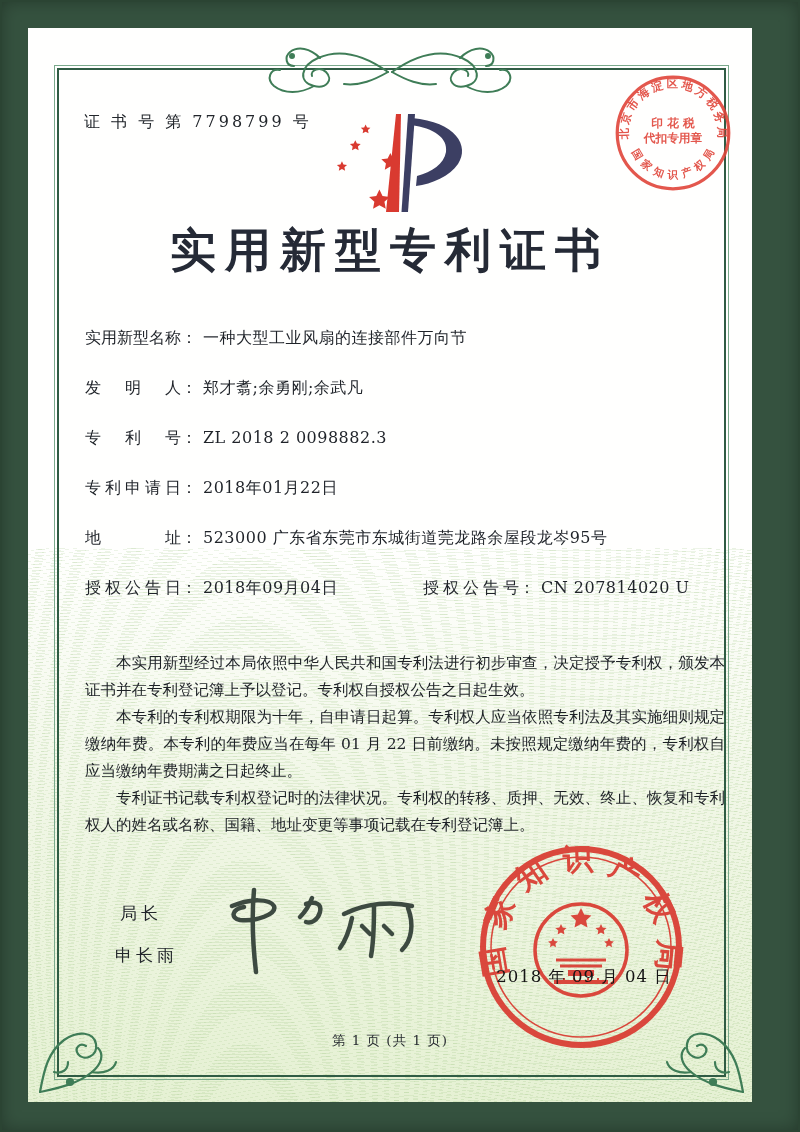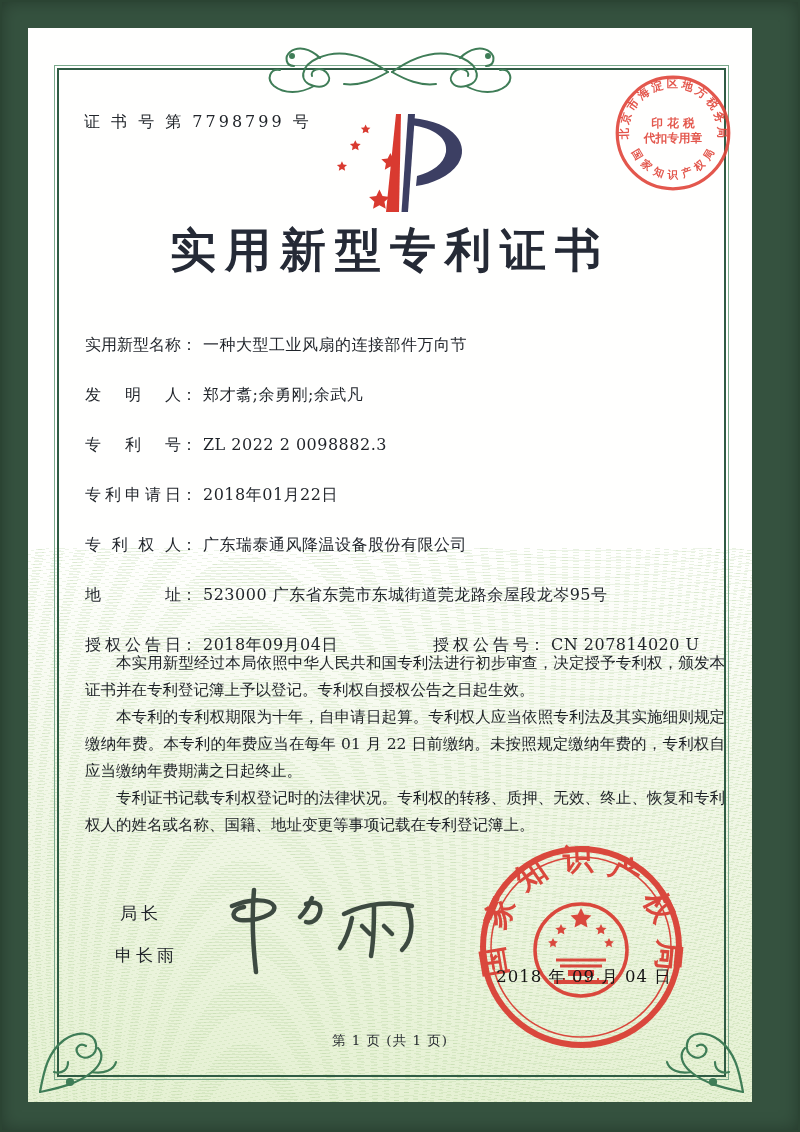--- a/index.html
+++ b/index.html
@@ -38,25 +38,25 @@
   .cert-no{
     position:absolute;left:56px;top:84px;
     font-size:16px;color:#22262b;letter-spacing:3px;
   }
   .logo{position:absolute;left:300px;top:84px;width:150px;height:104px;}
   .title{
     position:absolute;left:0;right:0;top:192px;text-align:center;
     font-size:46px;font-weight:bold;color:#252a36;letter-spacing:9px;
   }
   .fields{position:absolute;left:57px;top:300px;width:660px;}
-  .frow{position:relative;height:22px;margin-bottom:28px;font-size:16px;color:#1f2329;white-space:nowrap;margin-top:7px;}
+  .frow{position:relative;height:22px;margin-bottom:28px;font-size:16px;color:#1f2329;white-space:nowrap;}
   .flabel{display:inline-block;width:6em;text-align:justify;text-align-last:justify;vertical-align:top;}
   .fcolon{display:inline-block;margin-right:6px;}
   .fvalue{letter-spacing:.5px;}
-  .fright{position:absolute;left:348px;top:0;}
+  .fright{position:absolute;left:338px;top:0;}
   .paras{
     position:absolute;left:57px;top:622px;width:640px;
     font-size:15.5px;line-height:27px;color:#1d2126;text-align:justify;
   }
   .paras p{margin:0;text-indent:2em;}
   .sig-title{position:absolute;left:92px;top:874px;font-size:17px;color:#22262b;letter-spacing:4px;}
   .sig-name{position:absolute;left:87px;top:916px;font-size:17px;color:#22262b;letter-spacing:4px;}
   .sig-hand{position:absolute;left:188px;top:848px;width:220px;height:105px;}
   .seal-main{position:absolute;left:448px;top:814px;width:210px;height:210px;opacity:.92;}
   .seal-date{
@@ -141,27 +141,24 @@
     <div class="title">实用新型专利证书</div>
 
     <div class="fields">
       <div class="frow">
         <span class="flabel">实用新型名称</span><span class="fcolon">：</span><span class="fvalue">一种大型工业风扇的连接部件万向节</span>
       </div>
       <div class="frow">
         <span class="flabel">发明人</span><span class="fcolon">：</span><span class="fvalue">郑才翥;余勇刚;余武凡</span>
       </div>
       <div class="frow">
-        <span class="flabel">专利号</span><span class="fcolon">：</span><span class="fvalue">ZL 2022 2 0098882.3</span>
+        <span class="flabel">专利号</span><span class="fcolon">：</span><span class="fvalue">ZL 2018 2 0098882.3</span>
       </div>
       <div class="frow">
         <span class="flabel">专利申请日</span><span class="fcolon">：</span><span class="fvalue">2018年01月22日</span>
-      </div>
-      <div class="frow">
-        <span class="flabel">专利权人</span><span class="fcolon">：</span><span class="fvalue">广东瑞泰通风降温设备股份有限公司</span>
       </div>
       <div class="frow">
         <span class="flabel">地址</span><span class="fcolon">：</span><span class="fvalue">523000 广东省东莞市东城街道莞龙路余屋段龙岑95号</span>
       </div>
       <div class="frow">
         <span class="flabel">授权公告日</span><span class="fcolon">：</span><span class="fvalue">2018年09月04日</span>
         <span class="fright">
           <span class="flabel">授权公告号</span><span class="fcolon">：</span><span class="fvalue">CN 207814020 U</span>
         </span>
       </div>

